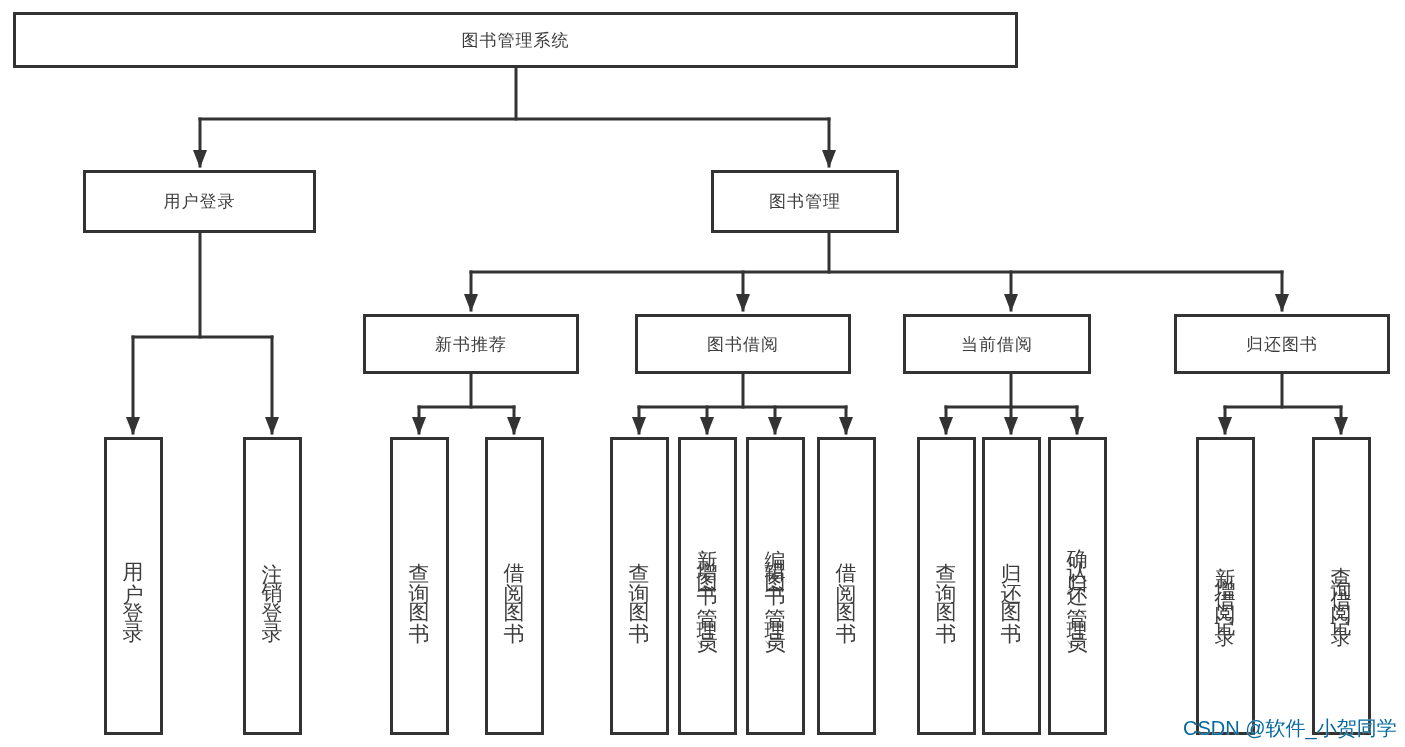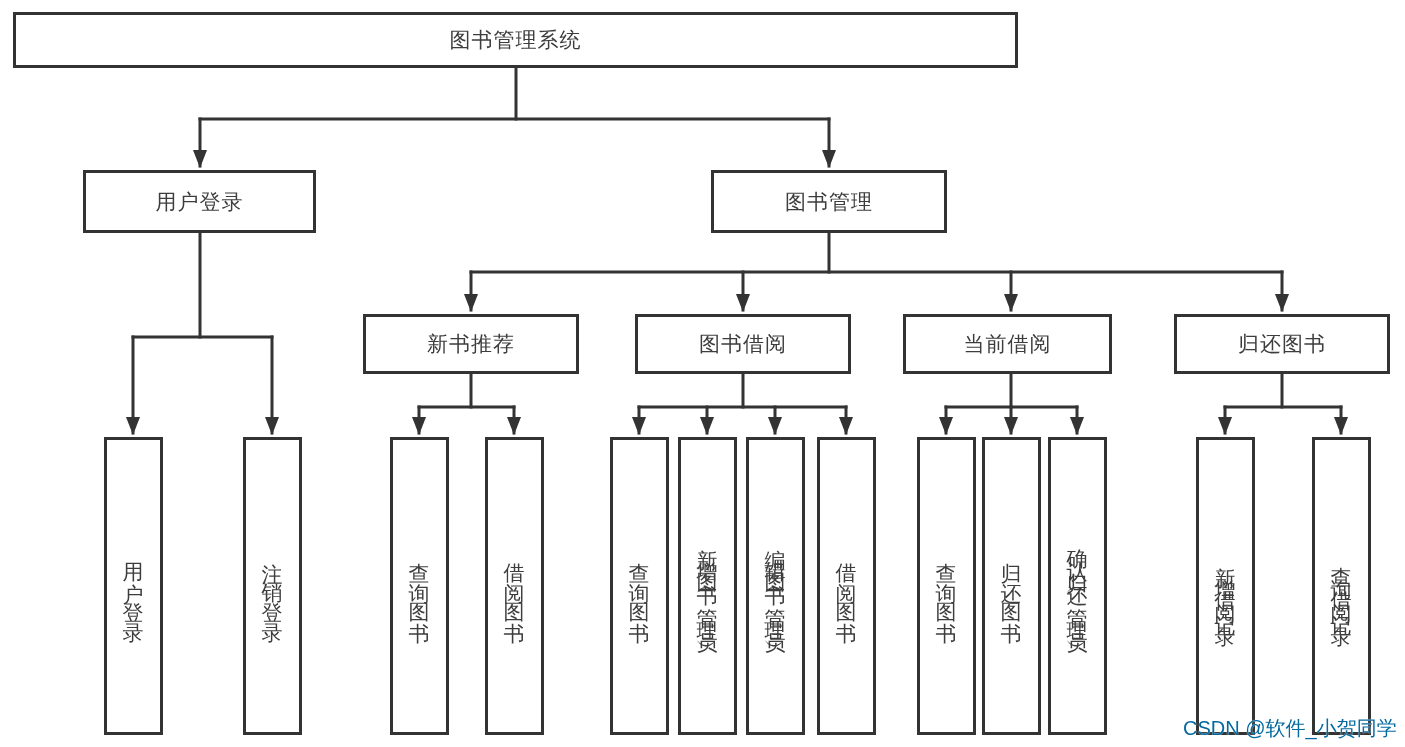--- a/index.html
+++ b/index.html
@@ -13,21 +13,21 @@
   .lines{position:absolute;left:0;top:0;z-index:1;}
   .box{
     position:absolute;
     box-sizing:border-box;
     border:3px solid #333333;
     background:#ffffff;
     display:flex;align-items:center;justify-content:center;
     color:#3d3d3d;
     z-index:2;
   }
-  .box.h{font-size:21px;letter-spacing:1px;}
+  .box.h{font-size:17px;letter-spacing:1px;}
   .box.v{width:59px;top:437px;height:298px;}
   .box.v .t{
     writing-mode:vertical-lr;
     text-orientation:mixed;
     font-size:21px;
     line-height:1;
     letter-spacing:20px;
     white-space:nowrap;
   }
   .box.v .t.long{letter-spacing:12px;}
@@ -93,25 +93,25 @@
       <path d="M1282,374 V407"></path>
       <path d="M1225,407 H1341"></path>
       <path d="M1225,407 V433" marker-end="url(#arrow)"></path>
       <path d="M1341,407 V433" marker-end="url(#arrow)"></path>
     </g>
   </svg>
 
   <div class="box h" style="left:13px;top:12px;width:1005px;height:56px">图书管理系统</div>
 
   <div class="box h" style="left:83px;top:170px;width:233px;height:63px">用户登录</div>
-  <div class="box h" style="left:711px;top:170px;width:236px;height:63px">图书管理</div>
+  <div class="box h" style="left:711px;top:170px;width:188px;height:63px">图书管理</div>
 
   <div class="box h" style="left:363px;top:314px;width:216px;height:60px">新书推荐</div>
   <div class="box h" style="left:635px;top:314px;width:216px;height:60px">图书借阅</div>
-  <div class="box h" style="left:903px;top:314px;width:209px;height:60px">当前借阅</div>
+  <div class="box h" style="left:903px;top:314px;width:188px;height:60px">当前借阅</div>
   <div class="box h" style="left:1174px;top:314px;width:216px;height:60px">归还图书</div>
 
   <div class="box v" style="left:104px">
     <span class="t">用户登录</span>
   </div>
   <div class="box v" style="left:243px">
     <span class="t">注销登录</span>
   </div>
 
   <div class="box v" style="left:390px">

